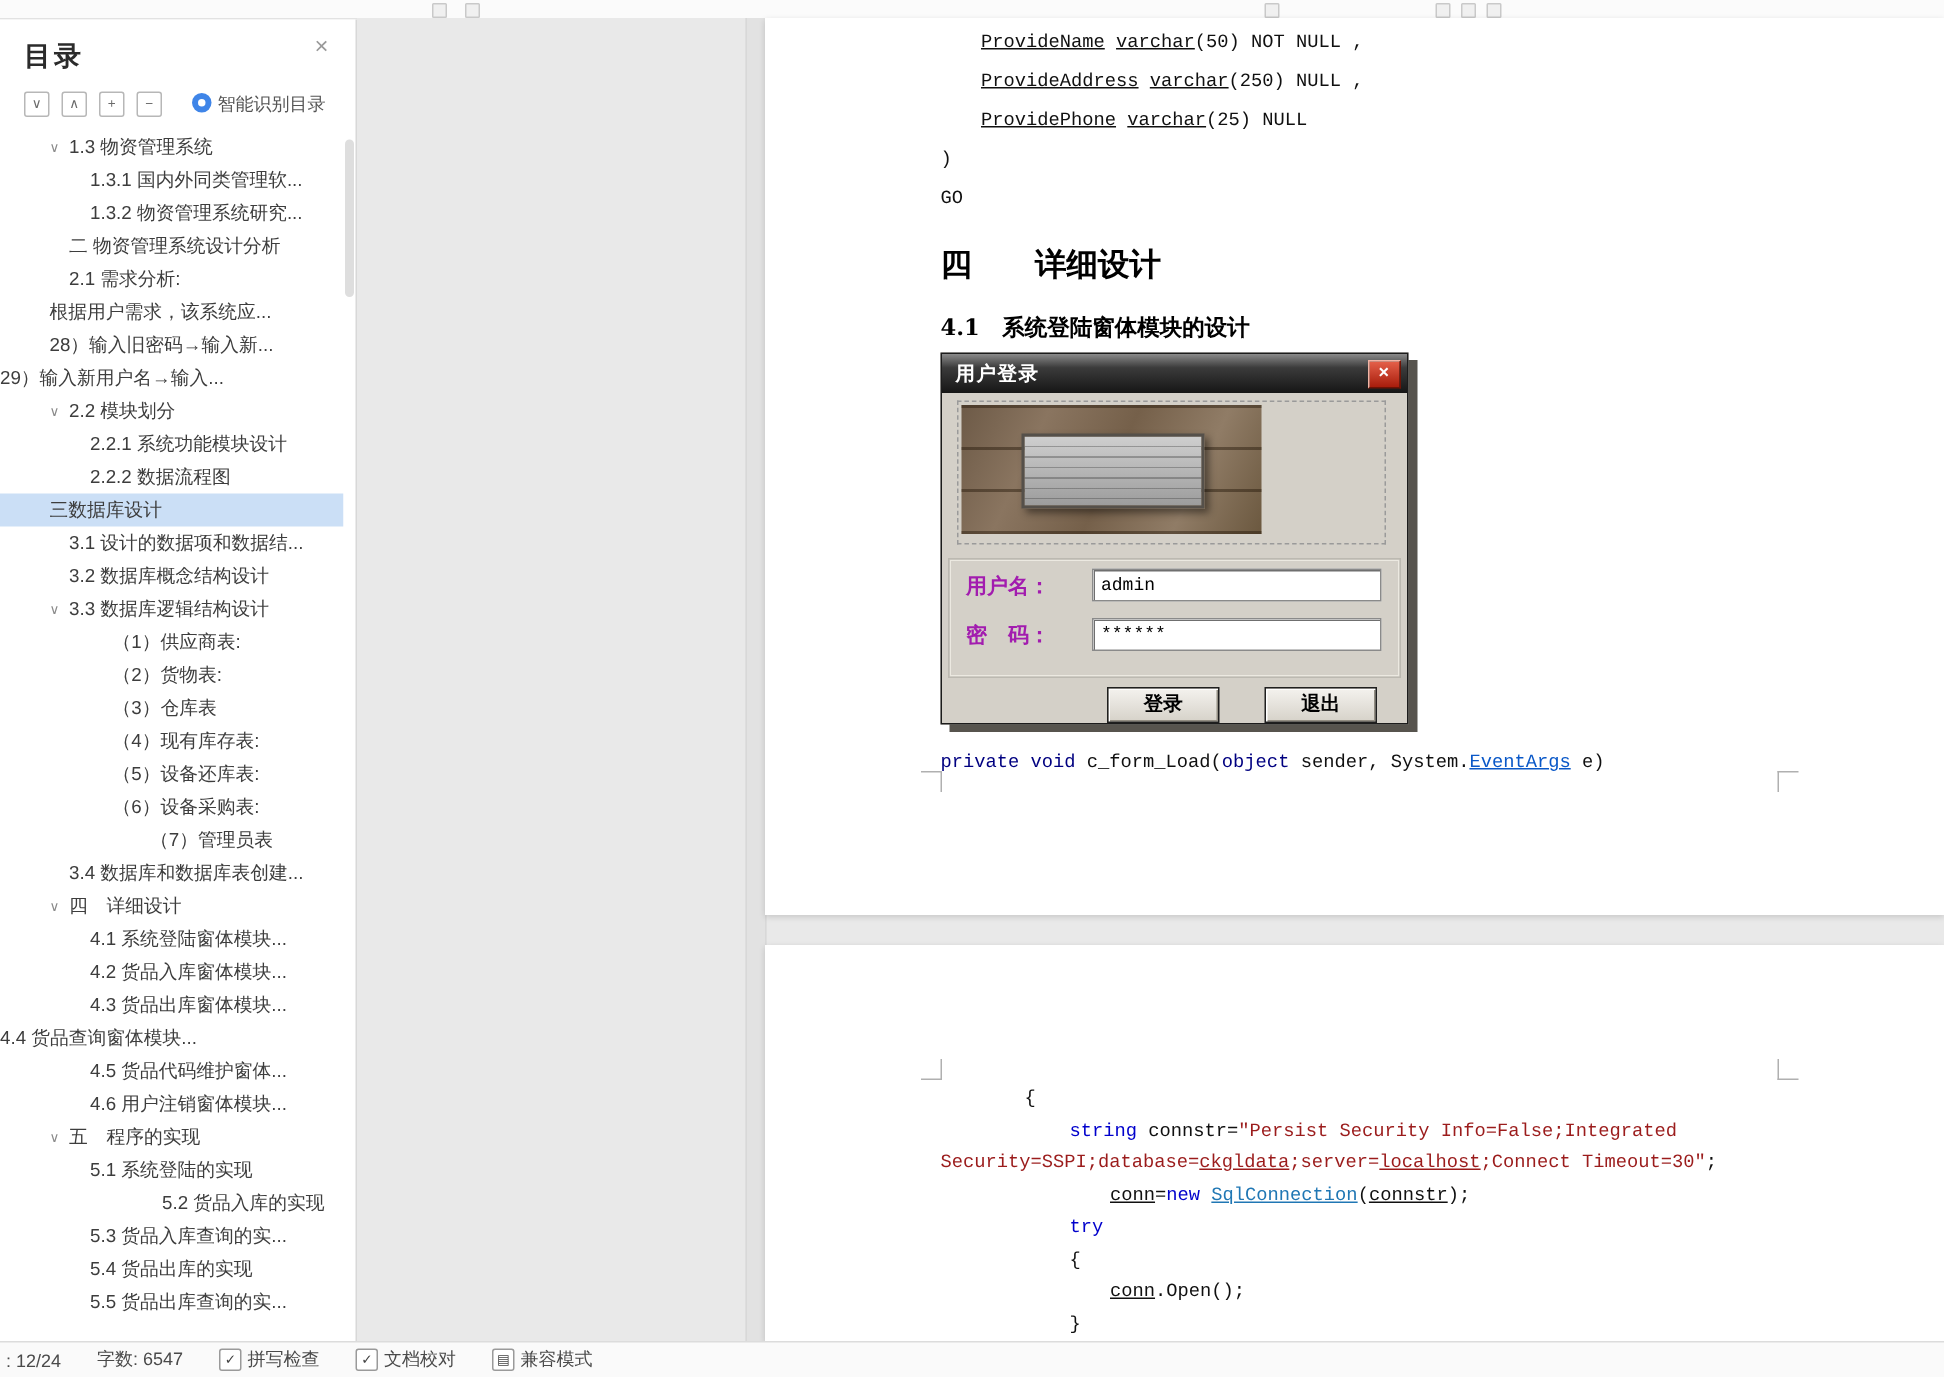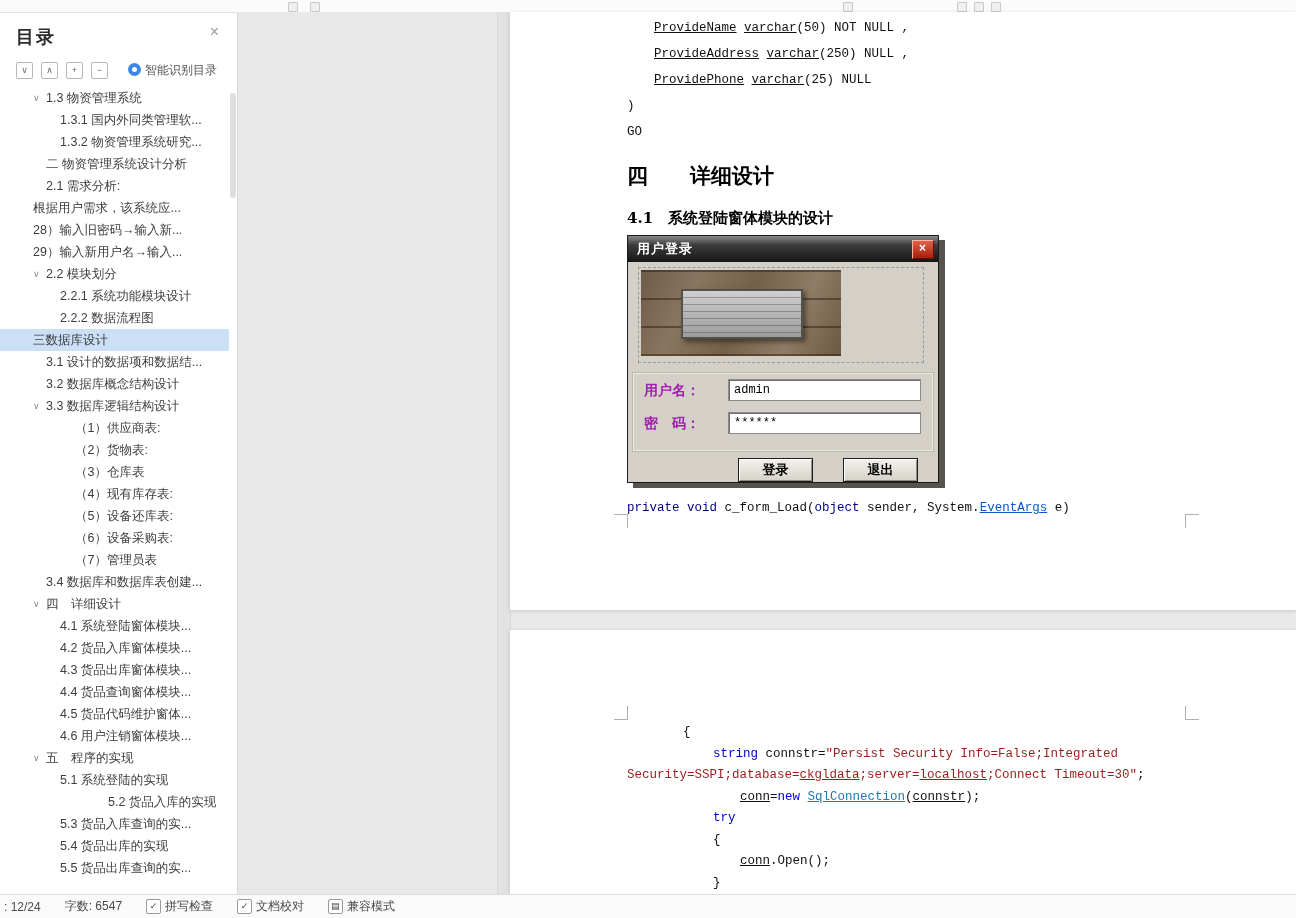--- a/index.html
+++ b/index.html
@@ -130,21 +130,21 @@
         </div>
         <div class="tree-item" style="padding-left: 46px;">
           <span>2.1 需求分析:</span>
         </div>
         <div class="tree-item" style="padding-left: 33px;">
           <span>根据用户需求，该系统应...</span>
         </div>
         <div class="tree-item" style="padding-left: 33px;">
           <span>28）输入旧密码→输入新...</span>
         </div>
-        <div class="tree-item" style="padding-left: 33px;">
+        <div class="tree-item" style="">
           <span>29）输入新用户名→输入...</span>
         </div>
         <div class="tree-item" style="padding-left: 33px;">
           <span class="tri">∨</span>
           <span>2.2 模块划分</span>
         </div>
         <div class="tree-item" style="padding-left: 60px;">
           <span>2.2.1 系统功能模块设计</span>
         </div>
         <div class="tree-item" style="padding-left: 60px;">
@@ -174,40 +174,40 @@
         </div>
         <div class="tree-item" style="padding-left: 75px;">
           <span>（4）现有库存表:</span>
         </div>
         <div class="tree-item" style="padding-left: 75px;">
           <span>（5）设备还库表:</span>
         </div>
         <div class="tree-item" style="padding-left: 75px;">
           <span>（6）设备采购表:</span>
         </div>
-        <div class="tree-item" style="padding-left: 75px;">
+        <div class="tree-item" style="padding-left: 75px; margin-left: 25px;">
           <span>（7）管理员表</span>
         </div>
         <div class="tree-item" style="padding-left: 46px;">
           <span>3.4 数据库和数据库表创建...</span>
         </div>
         <div class="tree-item" style="padding-left: 33px;">
           <span class="tri">∨</span>
           <span>四　详细设计</span>
         </div>
         <div class="tree-item" style="padding-left: 60px; align-items: center;">
           <span>4.1 系统登陆窗体模块...</span>
         </div>
         <div class="tree-item" style="padding-left: 60px;">
           <span>4.2 货品入库窗体模块...</span>
         </div>
         <div class="tree-item" style="padding-left: 60px;">
           <span>4.3 货品出库窗体模块...</span>
         </div>
-        <div class="tree-item" style="padding-left: 60px;">
+        <div class="tree-item" style="">
           <span>4.4 货品查询窗体模块...</span>
         </div>
         <div class="tree-item" style="padding-left: 60px;">
           <span>4.5 货品代码维护窗体...</span>
         </div>
         <div class="tree-item" style="padding-left: 60px; text-align: center;">
           <span>4.6 用户注销窗体模块...</span>
         </div>
         <div class="tree-item" style="padding-left: 33px;">
           <span class="tri">∨</span>

